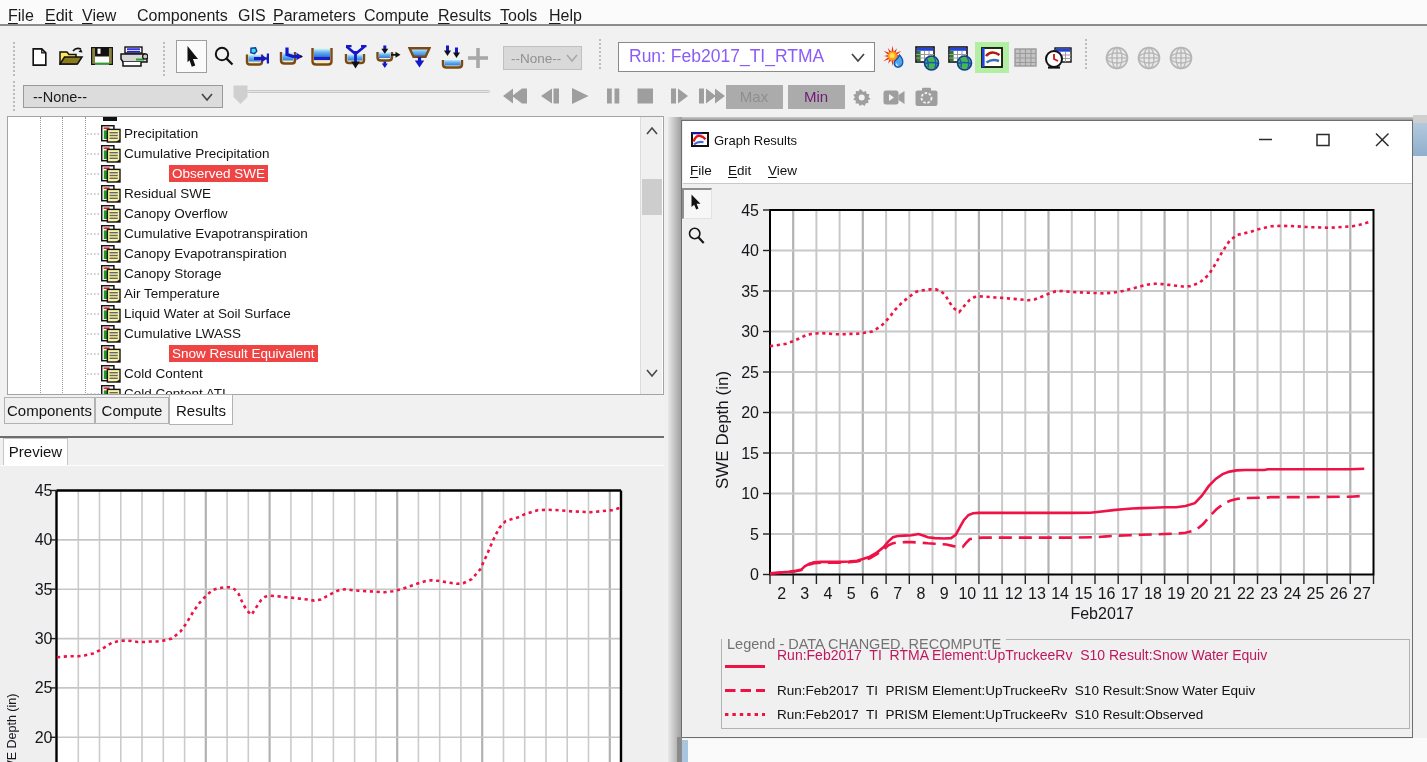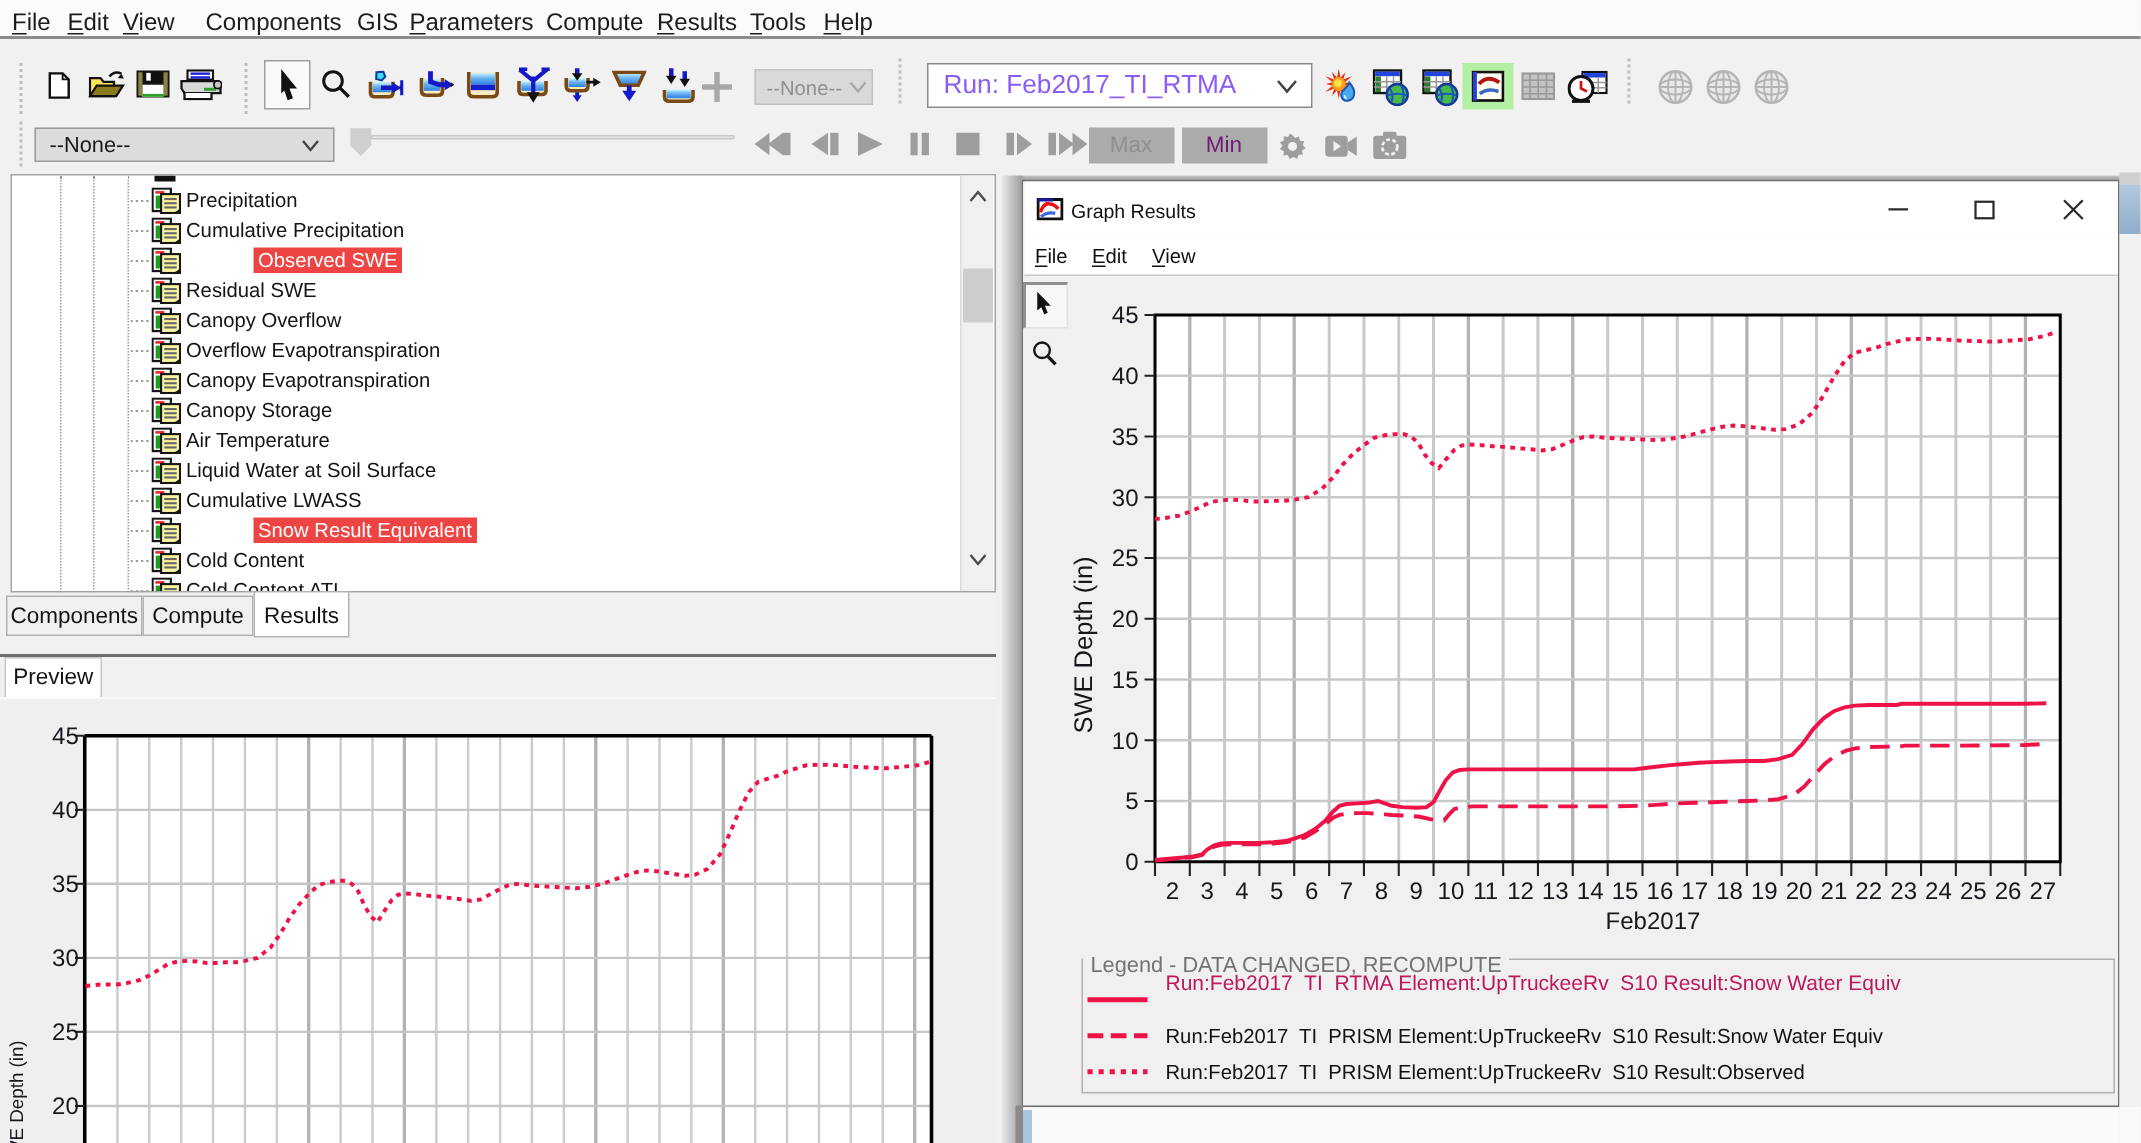--- a/index.html
+++ b/index.html
@@ -339,21 +339,21 @@
     <svg style="position:absolute;left:101px;top:88px" width="20" height="18" viewBox="0 0 20 18">
       <use href="#tsic"></use>
     </svg>
     <div class="trow" style="top:88px">Canopy Overflow</div>
     <svg style="position:absolute;left:87px;top:116px" width="13" height="2">
       <line x1="0" y1="1" x2="13" y2="1" stroke="#9a9a9a" stroke-width="1.2" stroke-dasharray="1.5,2"></line>
     </svg>
     <svg style="position:absolute;left:101px;top:108px" width="20" height="18" viewBox="0 0 20 18">
       <use href="#tsic"></use>
     </svg>
-    <div class="trow" style="top:108px">Overflow Evapotranspiration</div>
+    <div class="trow" style="top:108px">Cumulative Evapotranspiration</div>
     <svg style="position:absolute;left:87px;top:136px" width="13" height="2">
       <line x1="0" y1="1" x2="13" y2="1" stroke="#9a9a9a" stroke-width="1.2" stroke-dasharray="1.5,2"></line>
     </svg>
     <svg style="position:absolute;left:101px;top:128px" width="20" height="18" viewBox="0 0 20 18">
       <use href="#tsic"></use>
     </svg>
     <div class="trow" style="top:128px">Canopy Evapotranspiration</div>
     <svg style="position:absolute;left:87px;top:156px" width="13" height="2">
       <line x1="0" y1="1" x2="13" y2="1" stroke="#9a9a9a" stroke-width="1.2" stroke-dasharray="1.5,2"></line>
     </svg>

